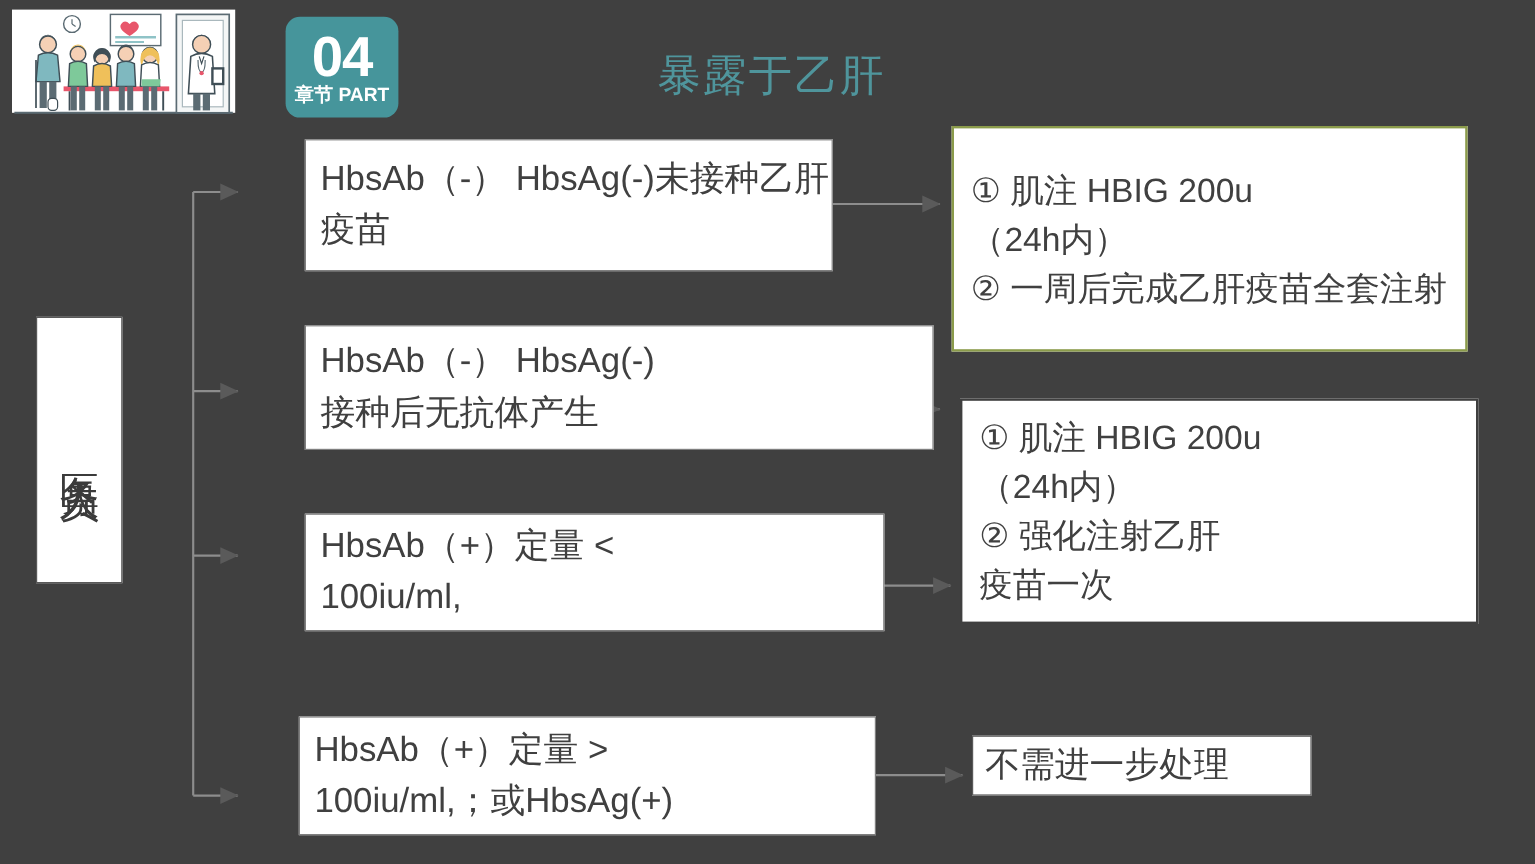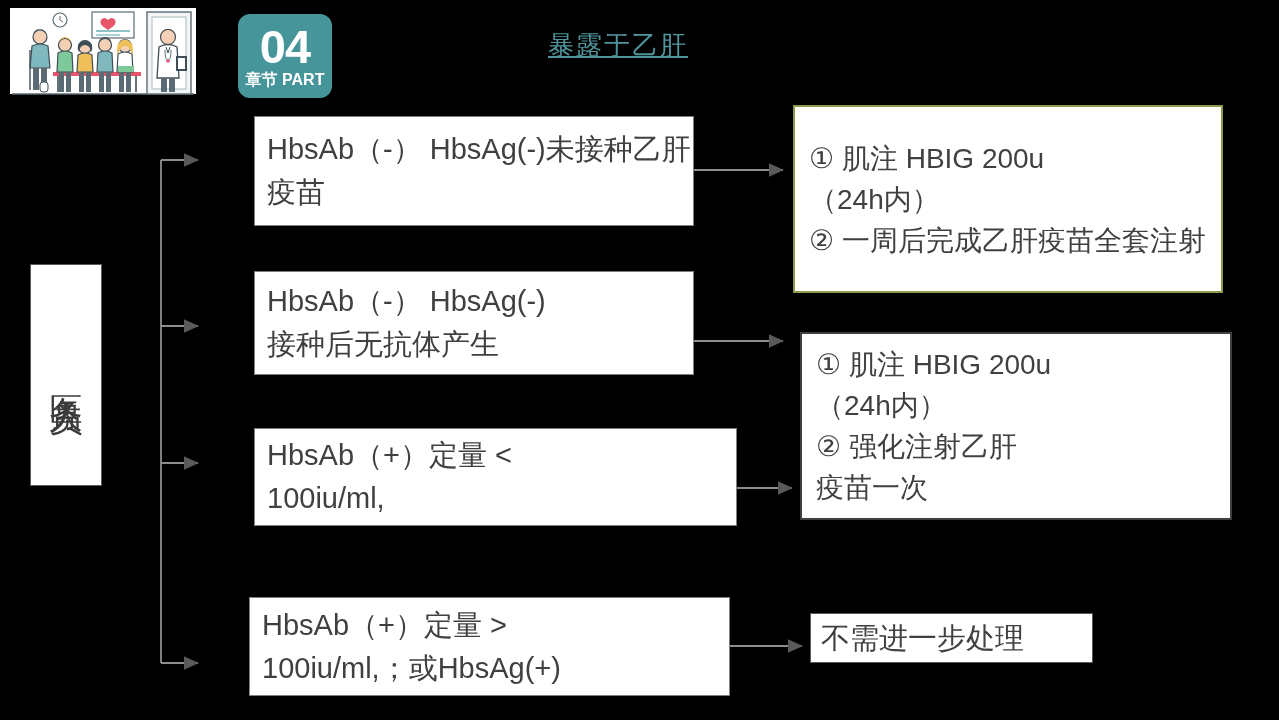--- a/index.html
+++ b/index.html
@@ -2,35 +2,35 @@
 <html><head>
 <meta charset="utf-8">
 <style>
   * { box-sizing: border-box; margin: 0; padding: 0; }
   html, body {
     width: 1279px; height: 720px;
     background: #ffffff;
     font-family: "Liberation Sans", "DejaVu Sans", sans-serif;
     overflow: hidden;
   }
-  #slide { position: relative; width: 1279px; height: 720px; background:#000000; }
+  #slide { position: relative; width: 1279px; height: 720px; background:#404040; }
 
   
   .illus { position:absolute; left:8px; top:6px; width:190px; height:96px; }
   .badge {
     position:absolute; left:238px; top:14px; width:94px; height:84px;
     background:#46959b; border-radius:12px;
     display:flex; flex-direction:column; align-items:center; justify-content:center;
     color:#ffffff;
   }
   .badge-num { font-size:47px; font-weight:bold; line-height:46px; letter-spacing:-1px; }
   .badge-sub { font-size:16px; font-weight:bold; line-height:16px; margin-top:2px; white-space:nowrap; }
   .title {
-    position:absolute; left:548px; top:28px;
-    font-size:26px; color:#4f959c; letter-spacing:2px; white-space:nowrap;text-decoration:underline;
+    position:absolute; left:548px; top:39px;
+    font-size:36px; color:#4f959c; letter-spacing:2px; white-space:nowrap;
   }
 
   
   .box { position:absolute; background:#ffffff; }
   .box-txt { color:#404040; white-space:pre-wrap; }
 
   .src-box {
     left:30px; top:264px; width:72px; height:222px;
     border:1px solid #595959;
     display:flex; align-items:center; justify-content:center;
@@ -41,21 +41,21 @@
   }
 
   .cond {
     border:1px solid #7f7f7f;
     padding:6px 0 6px 12px;
     display:flex; align-items:center;margin-left:36px;
   }
   .cond .box-txt { font-size:29px; line-height:43px; }
 
   .cond1 { left:218px; top:116px;  width:440px; height:110px; }
-  .cond2 { left:218px; top:271px;  width:440px; height:104px; }
+  .cond2 { left:218px; top:271px;  width:524px; height:104px; }
   .cond3 { left:218px; top:428px;  width:483px; height:98px;  }
   .cond4 { left:213px; top:597px;  width:481px; height:99px;  }
 
   .res { padding:8px 14px 8px 14px; display:flex; align-items:center; }
   .res .box-txt { font-size:28px; line-height:41px; }
 
   .res1 { left:793px; top:105px; width:430px; height:188px; border:2px solid #8b9b4b; }
   .res2 { left:800px; top:332px; width:432px; height:188px; border:2px solid #3f3f3f; }
   .res3 { left:810px; top:613px; width:283px; height:50px;  border:1px solid #595959;
           padding:0 0 0 10px;text-align:right; }

